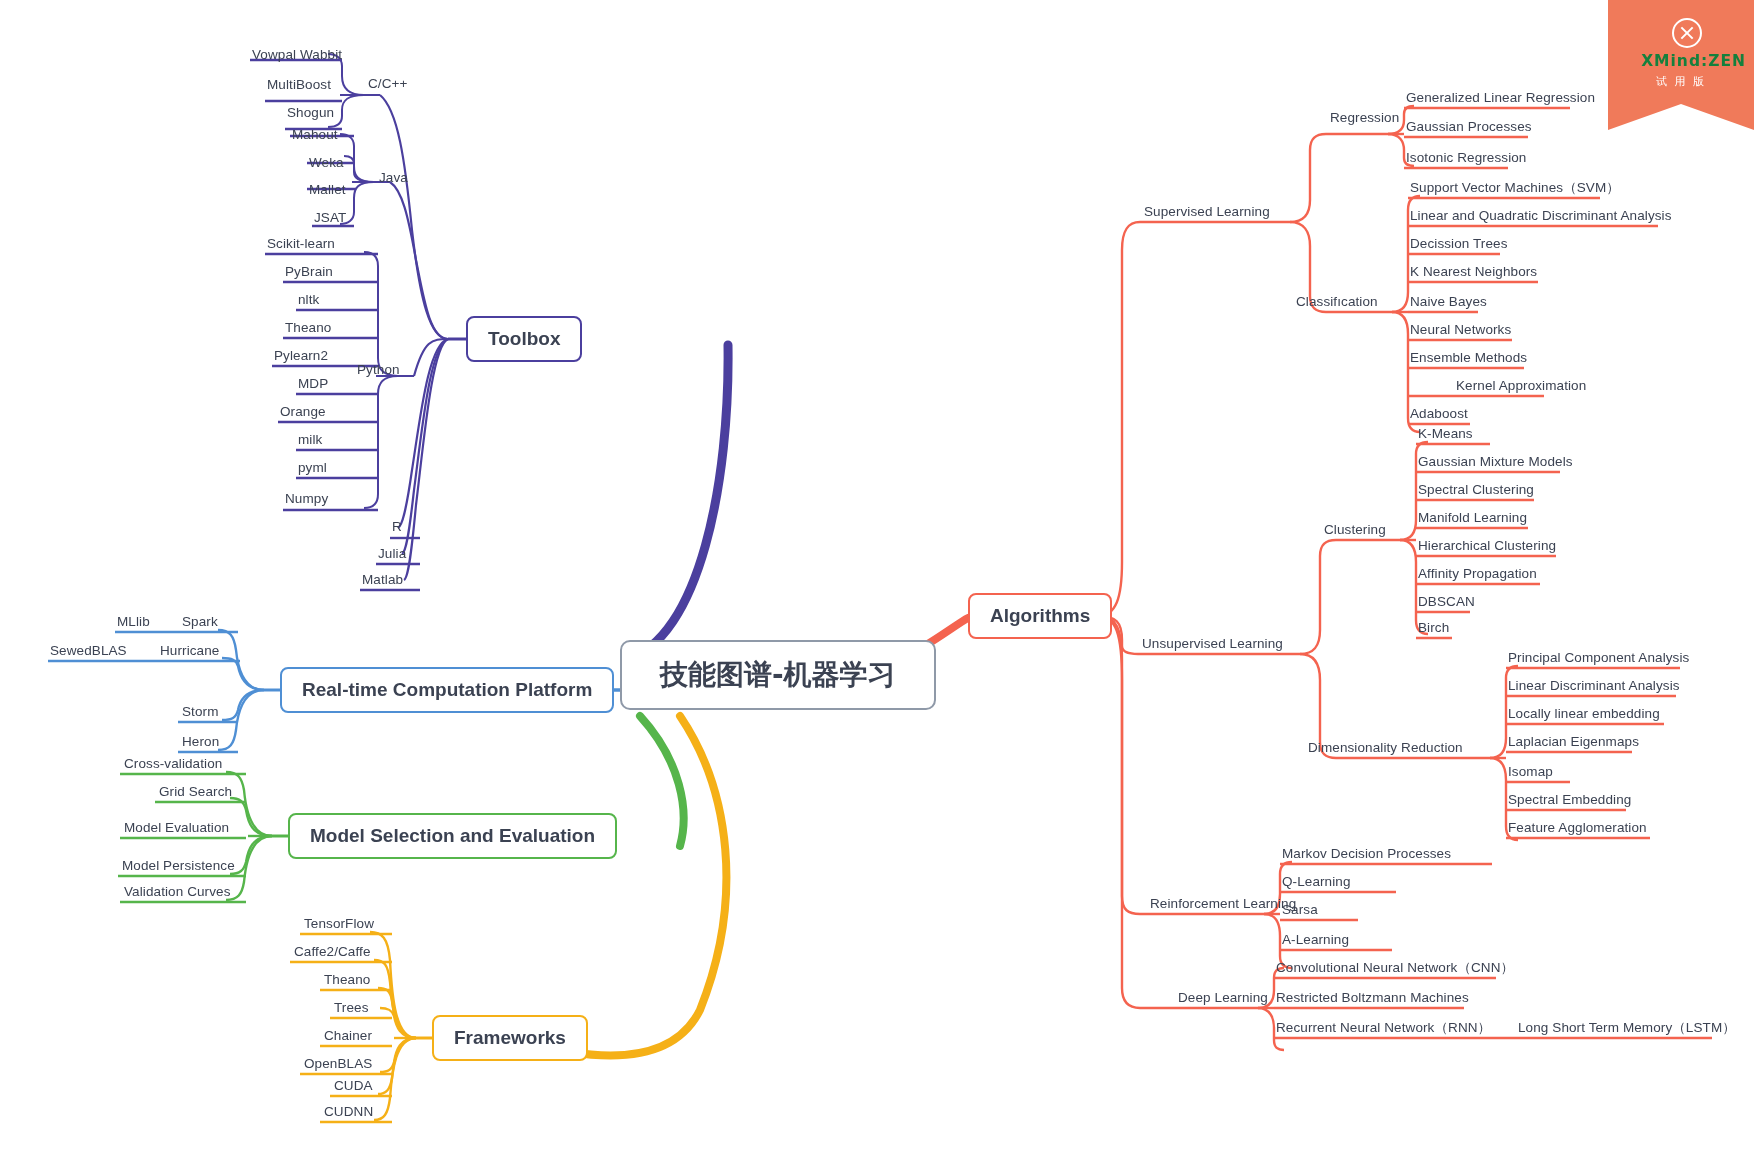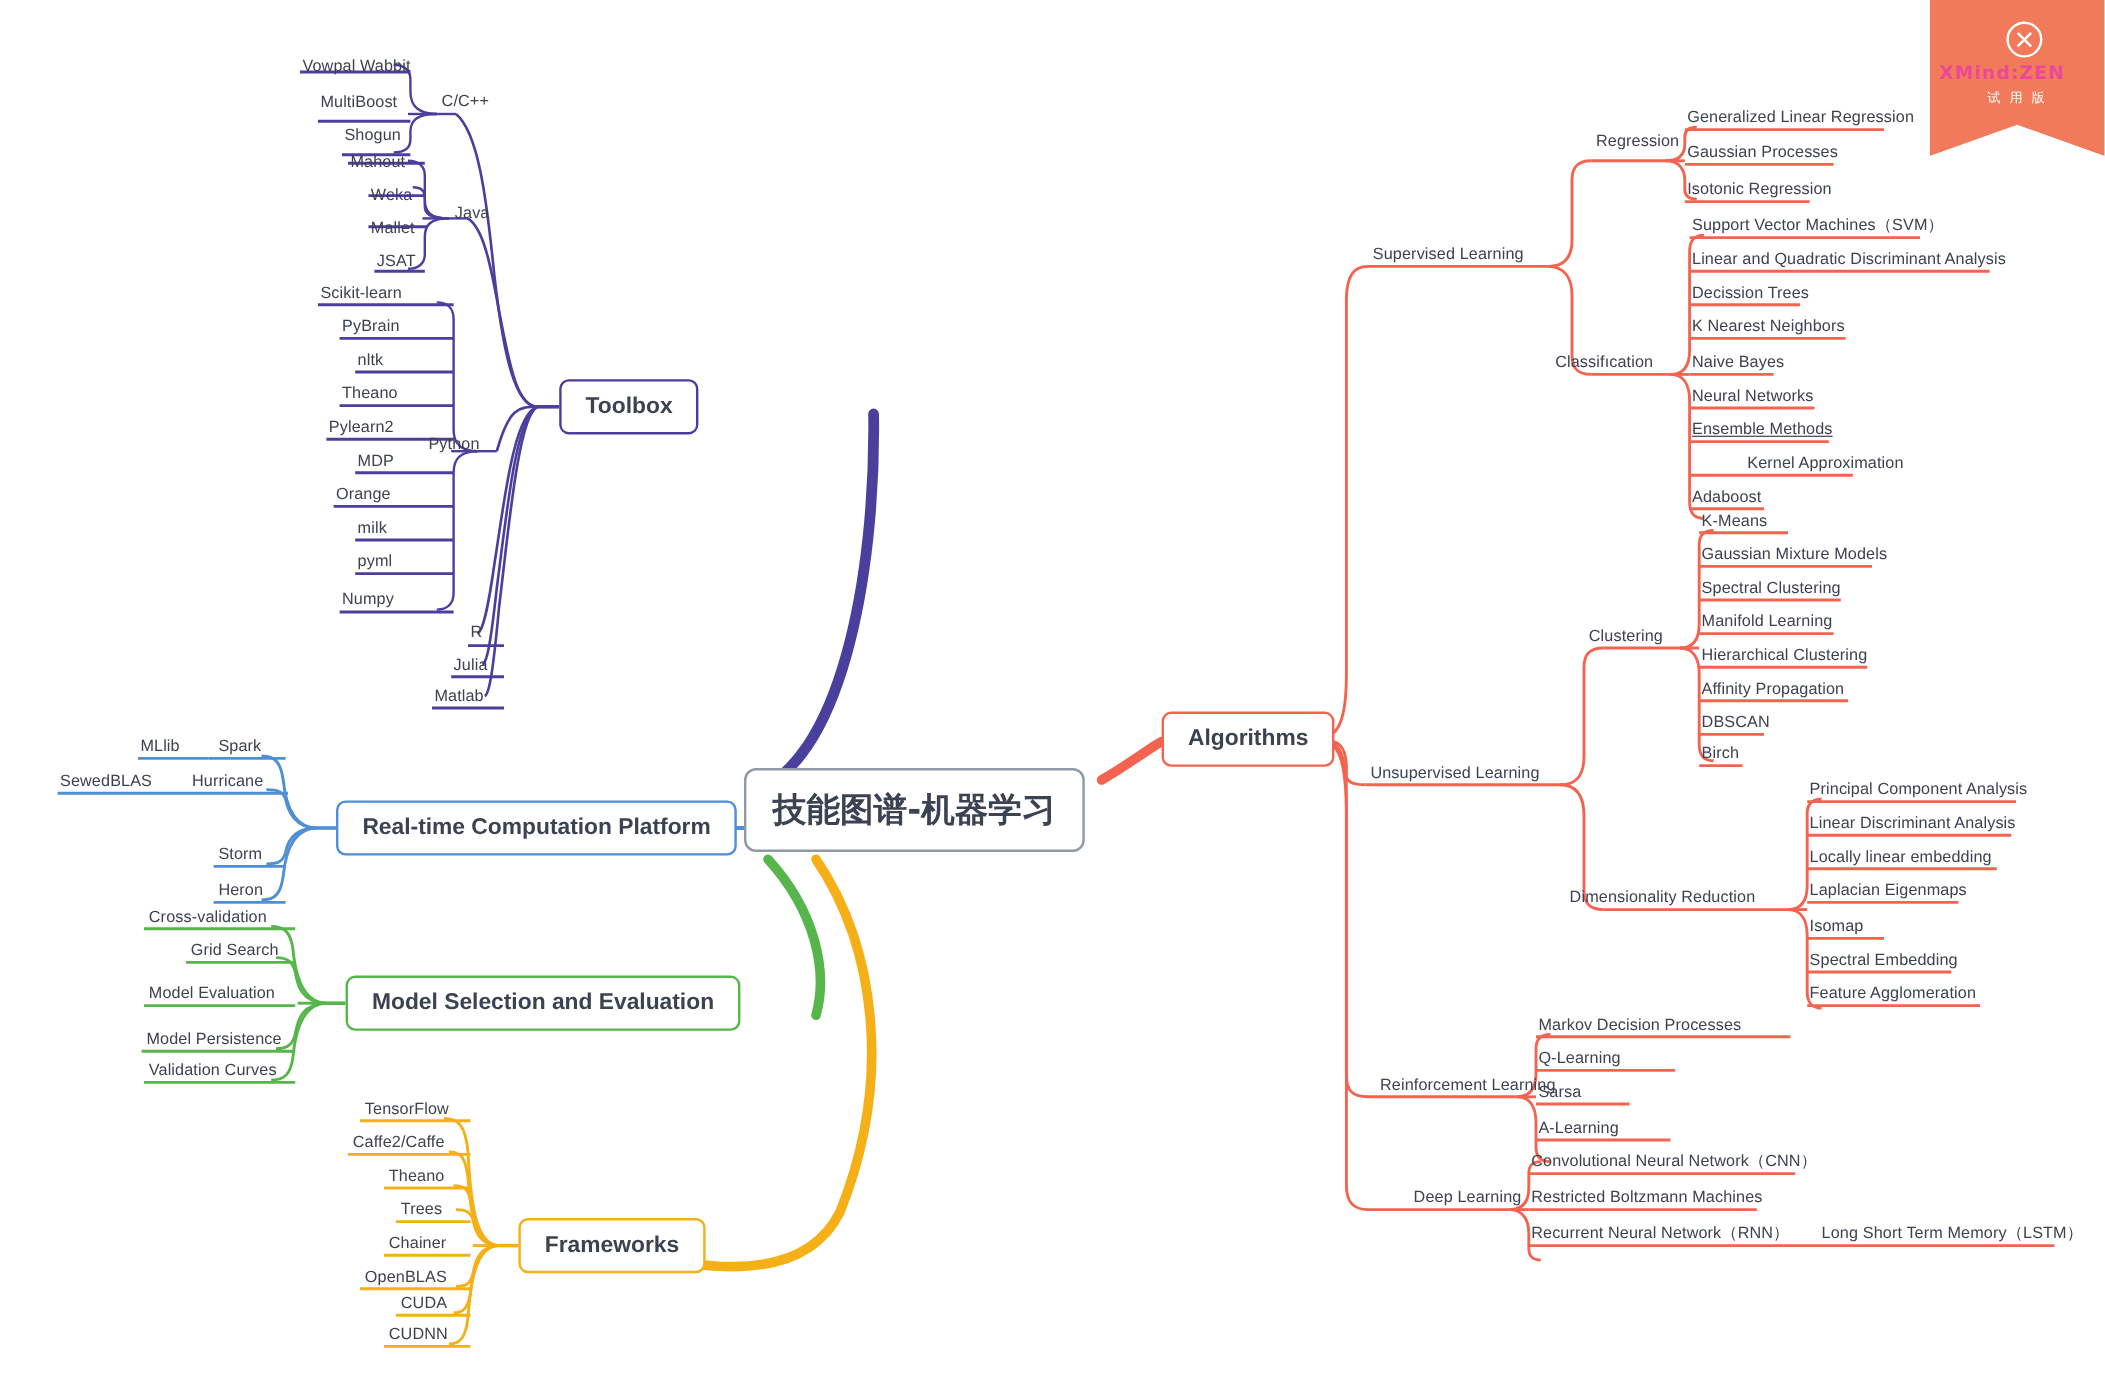--- a/index.html
+++ b/index.html
@@ -41,21 +41,21 @@
     background: #ffffff;
     display: flex; align-items: center; justify-content: center;
     font-weight: bold;
     color: #3b4252;
     white-space: nowrap;
   }
   .central {
     border: 2.5px solid #8f99a8;
     border-radius: 10px;
     font-size: 28px;
-    padding: 14px 22px;
+    padding: 14px 38px;
     font-family: "DejaVu Sans", "Liberation Sans", sans-serif;
   }
   .main-topic {
     font-size: 19px;
     padding: 10px 20px;
     border-width: 2px;
   }
   .mt-toolbox   { border-color: #4b3f9e; }
   .mt-algo      { border-color: #f4634f; }
   .mt-rtcp      { border-color: #4f8fd4; }
@@ -70,22 +70,22 @@
     overflow: hidden;
   }
   #wm-shape {
     position: absolute; top: 0; right: 0;
     width: 146px; height: 130px;
   }
   #wm-text {
     position: absolute;
     top: 52px; right: 8px;
     width: 130px;
-    text-align: left;
-    color: #ec4899;
+    text-align: right;
+    color: #15803d;
     font-size: 15.5px;
     font-weight: bold;
     letter-spacing: 1px;
     font-family: "DejaVu Sans", "Liberation Sans", sans-serif;
   }
   #wm-sub {
     position: absolute;
     top: 74px; right: 8px;
     width: 130px;
     text-align: center;
@@ -395,21 +395,21 @@
   <div class="node leaf" style="left:1404px; top:129px;">Gaussian Processes</div>
   <div class="node leaf" style="left:1404px; top:160px;">Isotonic Regression</div>
 
   <div class="node mid" style="left:1294px; top:304px;">Classifıcation</div>
   <div class="node leaf" style="left:1408px; top:190px;">Support Vector Machines（SVM）</div>
   <div class="node leaf" style="left:1408px; top:218px;">Linear and Quadratic Discriminant Analysis</div>
   <div class="node leaf" style="left:1408px; top:246px;">Decission Trees</div>
   <div class="node leaf" style="left:1408px; top:274px;">K Nearest Neighbors</div>
   <div class="node leaf" style="left:1408px; top:304px;">Naive Bayes</div>
   <div class="node leaf" style="left:1408px; top:332px;">Neural Networks</div>
-  <div class="node leaf" style="left:1408px; top:360px;text-decoration:underline;">Ensemble Methods</div>
+  <div class="node leaf" style="left:1408px; top:360px;">Ensemble Methods</div>
   <div class="node leaf" style="left:1408px; top:388px;padding-left:48px;">Kernel Approximation</div>
   <div class="node leaf" style="left:1408px; top:416px;">Adaboost</div>
 
   <div class="node mid" style="left:1140px; top:646px;">Unsupervised Learning</div>
   <div class="node mid" style="left:1322px; top:532px;">Clustering</div>
   <div class="node leaf" style="left:1416px; top:436px;">K-Means</div>
   <div class="node leaf" style="left:1416px; top:464px;">Gaussian Mixture Models</div>
   <div class="node leaf" style="left:1416px; top:492px;">Spectral Clustering</div>
   <div class="node leaf" style="left:1416px; top:520px;">Manifold Learning</div>
   <div class="node leaf" style="left:1416px; top:548px;">Hierarchical Clustering</div>

